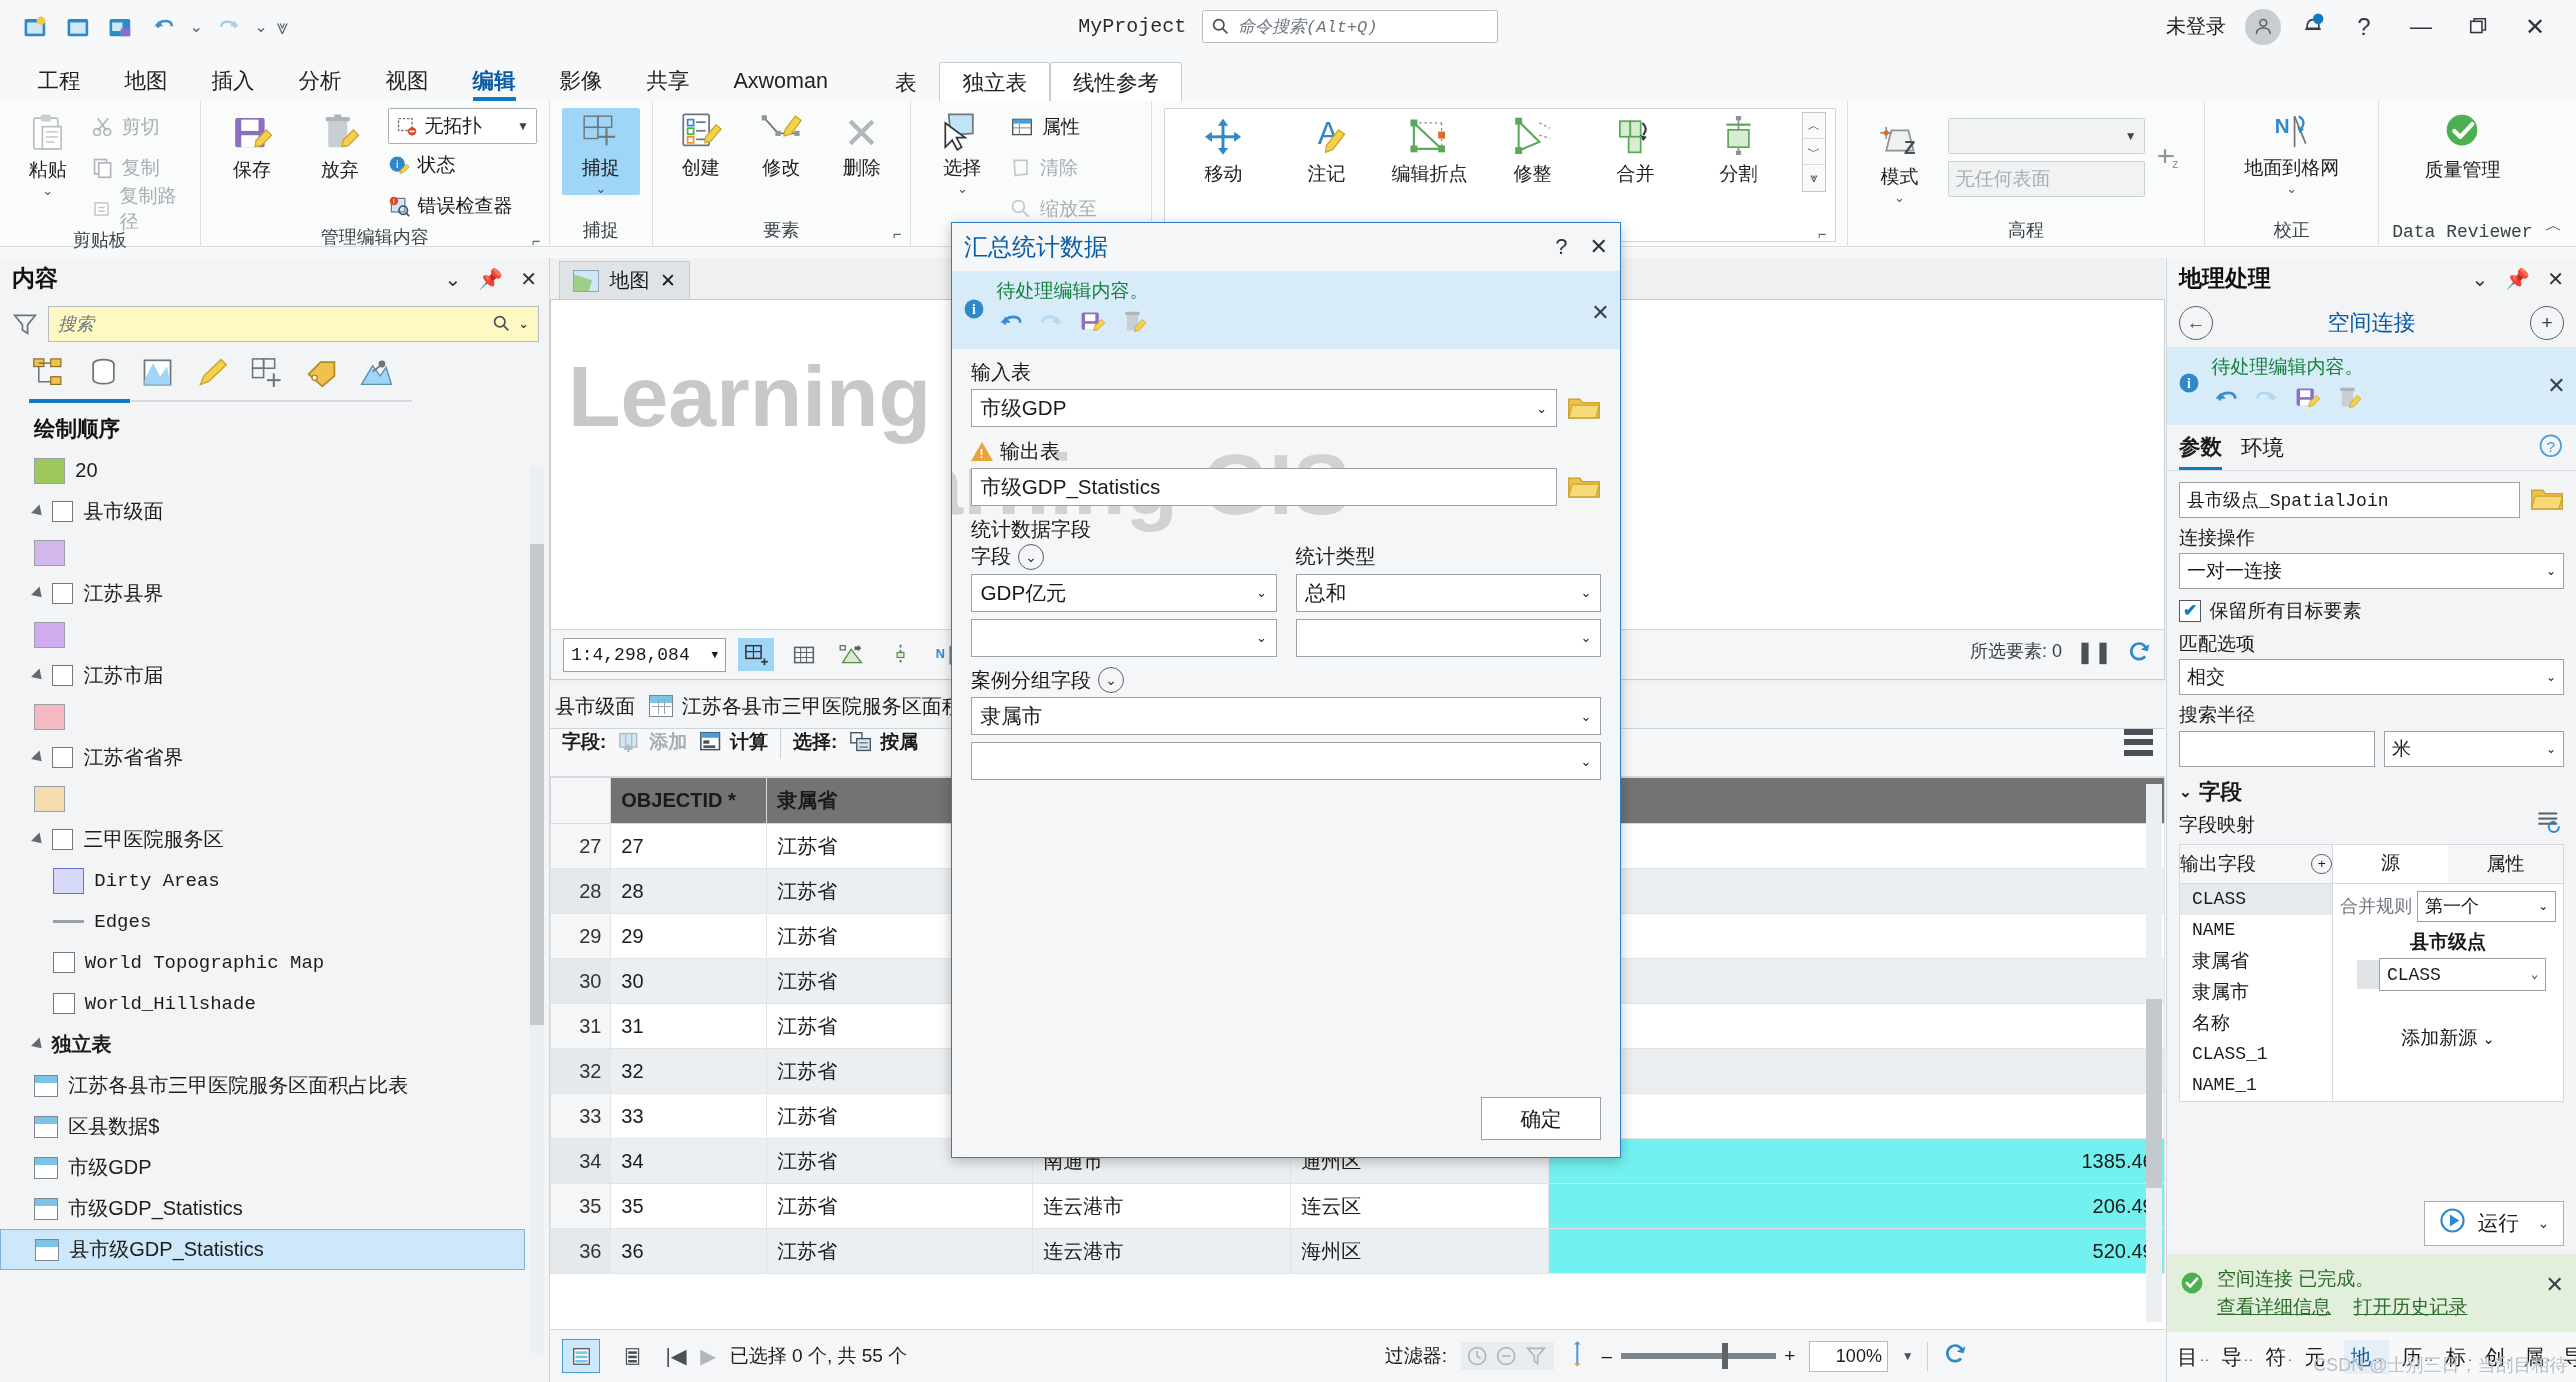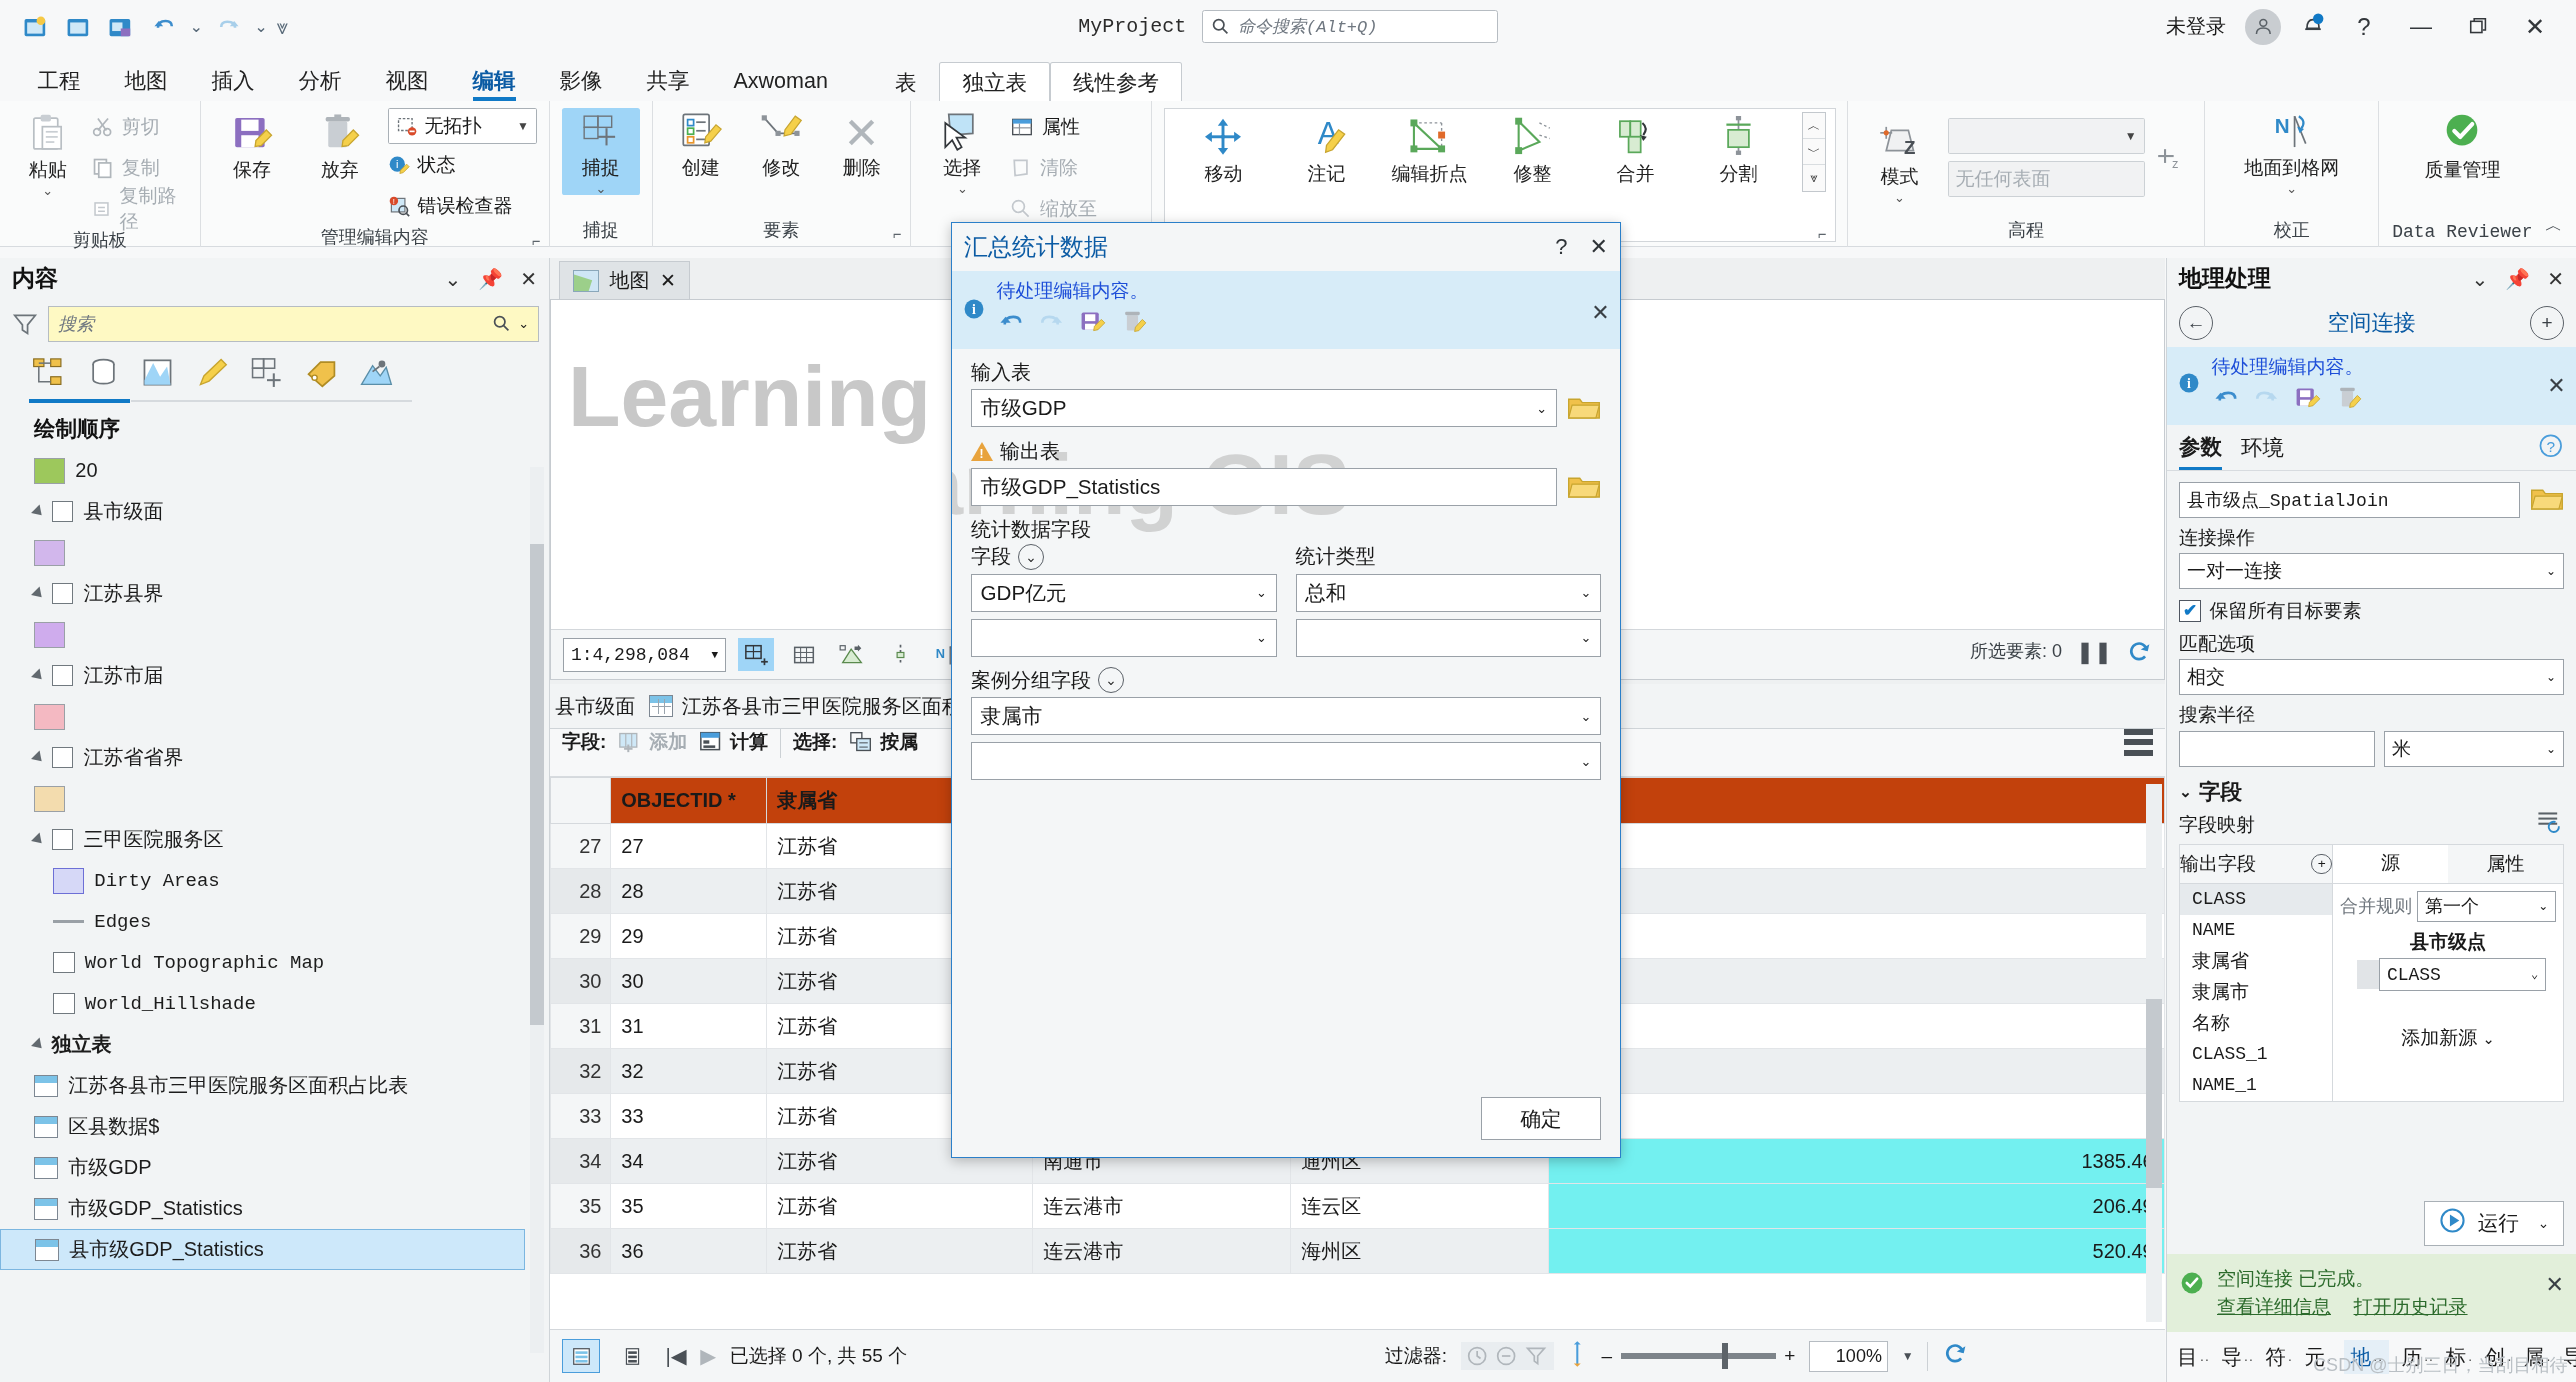--- a/index.html
+++ b/index.html
@@ -111,21 +111,21 @@
   .tbltabs { height:45px; display:flex; align-items:center; gap:0; padding-left:5.2px; border-bottom:0.9px solid #cfd4d8; }
   .tbltab { display:flex; align-items:center; gap:8.6px; height:39px; padding:0 12px; font-size:20px; white-space:nowrap; }
   .tbltab.active { background:#fff; border:0.9px solid #c6cbd0; border-bottom-color:#fff; }
   .tbltoolbar { height:48px; display:flex; align-items:flex-start; gap:12px; padding:0 12px; background:#f7f8f9; border-bottom:0.9px solid #d7dbdf; font-size:19px;font-weight:bold; }
   .ttsep { width:0.9px; height:29px; background:#ccd1d5; }
   .tt-dim { color:#a6adb3; }
   .hamb { margin-left:auto; display:flex; flex-direction:column; gap:4.3px; }
   .hamb i { width:29px; height:6px; background:#4a5056; display:block; }
   .grid { flex:1; overflow:hidden; background:#fff; position:relative; }
   table.dt { border-collapse:collapse; width:100%; font-size:20px; table-layout:fixed; }
-  table.dt th { background:#c2410c; border:0.9px solid #d5d9dd; height:46px; font-size:20px; font-weight:700; text-align:left; padding:0 10.3px; }
+  table.dt th { background:#737373; border:0.9px solid #d5d9dd; height:46px; font-size:20px; font-weight:700; text-align:left; padding:0 10.3px; }
   table.dt td { border:0.9px solid #e2e5e8; height:45px; padding:0 10.3px; }
   table.dt tr.alt td { background:#eceff1; }
   table.dt td.rownum { background:#f4f6f7; text-align:right; width:60px; padding-right:8.6px; color:#333; }
   table.dt tr.alt td.rownum { background:#e6e9eb; }
   td.cyan { background:#73f0f0 !important; text-align:right; }
   .gscroll { position:absolute; right:3.4px; top:6.9px; bottom:6.9px; width:15.5px; background:#eceff1; }
   .gscroll i { position:absolute; left:0; top:215px; width:15.5px; height:189px; background:#c4c9ce; display:block; }
   .tblstatus { height:53px; border-top:0.9px solid #d3d7db; background:#f4f6f7; display:flex; align-items:center; gap:13.7px; padding:0 12px; font-size:19px; }
   .sqbtn { width:38px; height:34px; border:0.9px solid #a9b0b6; background:#e9edf0; display:flex; align-items:center; justify-content:center; }
   .sqbtn.on { border-color:#4a9ddb; background:#cde8fa; }
@@ -133,21 +133,21 @@
   .zline { width:155px; height:5.2px; background:#7d848a; position:relative; }
   .zline::after{content:"";position:absolute;left:101px;top:-10.3px;width:6px;height:26px;background:#5c6369;}
   .zoombox { width:79px; height:31px; border:0.9px solid #b6bcc2; background:#fff; display:flex; align-items:center; justify-content:flex-end; padding-right:5.2px; font-size:18px; }
 
   
   .geo { position:absolute; right:0; top:258px; width:410px; bottom:0; background:#f2f4f5; border-left:0.9px solid #cfd4d8; display:flex; flex-direction:column; }
   .geo-subhdr { height:48px; display:flex; align-items:center; padding:0 12px; }
   .geo-subhdr .t { flex:1; text-align:center; font-size:22px; color:#0b5ba4; }
   .circ-btn { width:34px; height:34px; border-radius:50%; border:1.7px solid #5b6168; display:flex; align-items:center; justify-content:center; font-size:19px; color:#3a4046; }
   .pending { background:#d7ecf8; padding:6.9px 10.3px 8.6px 10.3px; display:flex; gap:10.3px; align-items:flex-start; }
-  .pending .msg { color:#1d4ed8; font-size:19px; }
+  .pending .msg { color:#15803d; font-size:19px; }
   .pending-icons { display:flex; gap:13.7px; align-items:center; margin-top:5.2px; }
   .geo-tabs { display:flex; align-items:center; gap:19px; padding:6.9px 12px 0 12px; border-bottom:0.9px solid #d7dbdf; }
   .gtab { font-size:21.5px; padding-bottom:6.9px; color:#1a1a1a; }
   .gtab.active { border-bottom:3.4px solid #1079c6; font-weight:600; }
   .geo-body { flex:1; overflow:hidden; padding:6.9px 12px 0 12px; position:relative; }
   .fld-label { font-size:19px; color:#1c1c1c; margin:6.9px 0 2.6px 0; }
   .inp { height:36px; border:0.9px solid #9aa1a8; background:#fff; display:flex; align-items:center; padding:0 6.9px; font-size:19px; }
   .inp.mono { font-family:"Liberation Mono", monospace; font-size:18px; }
   .inp .caret { margin-left:auto; font-size:12px; }
   .row-inp { display:flex; gap:8.6px; align-items:center; }

